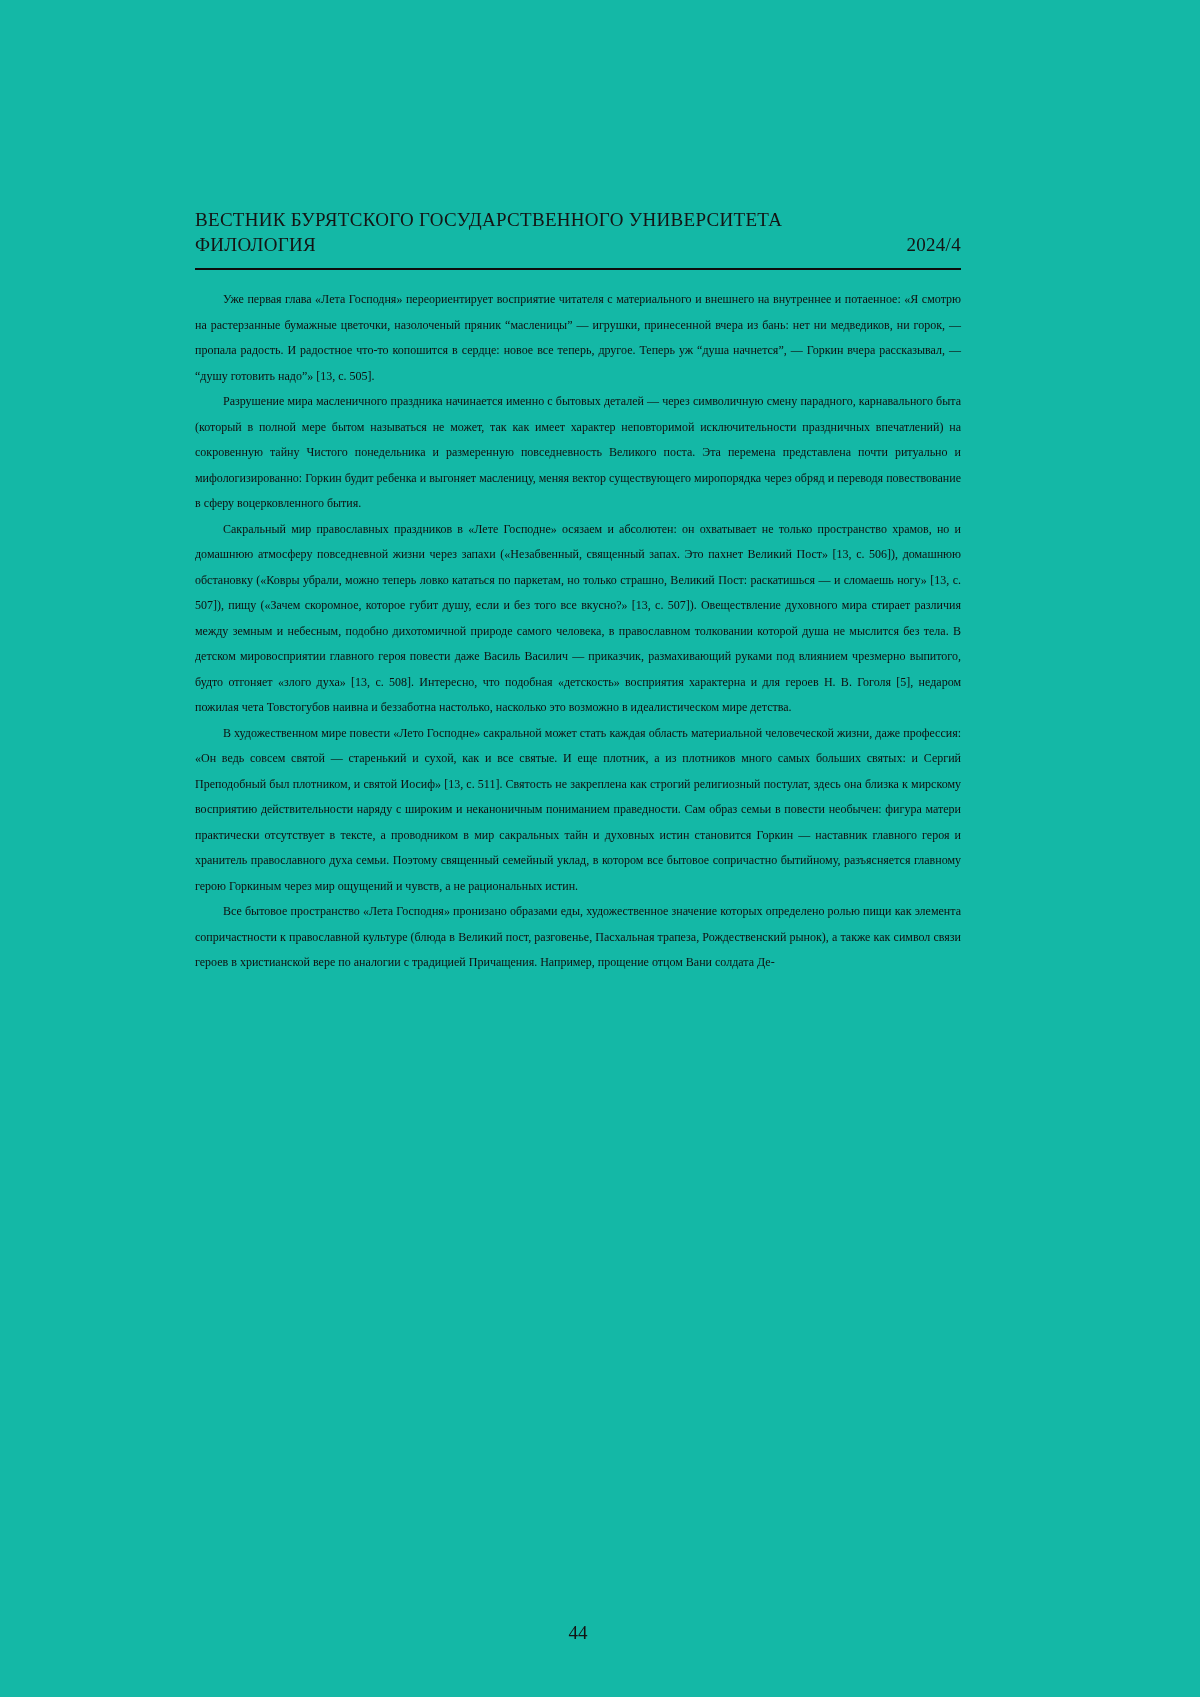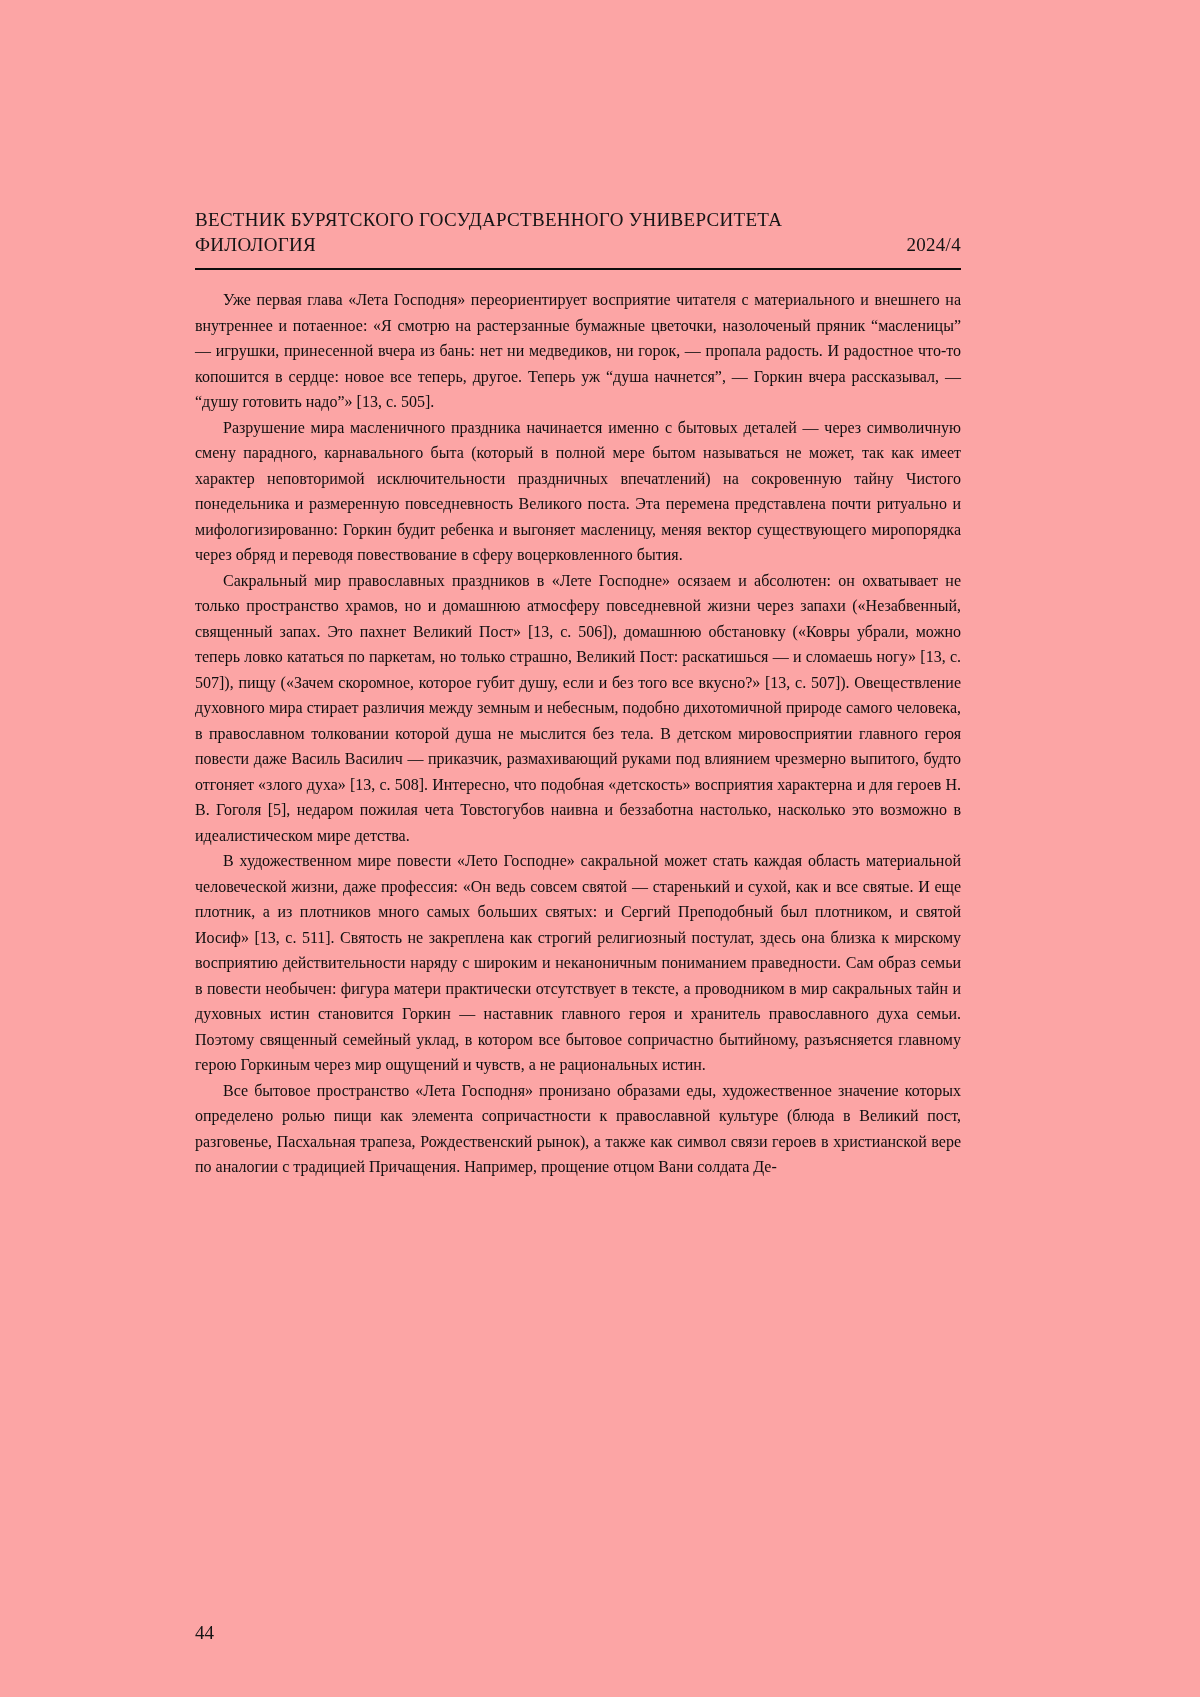--- a/index.html
+++ b/index.html
@@ -5,21 +5,21 @@
   html, body {
     margin: 0;
     padding: 0;
     background: #e8e8e8;
   }
   .page {
     position: relative;
     width: 1200px;
     height: 1697px;
     margin: 0 auto;
-    background: #fca5a5;
+    background: #14b8a6;
     color: #111111;
     font-family: "Liberation Serif", "DejaVu Serif", serif;
     box-sizing: border-box;
     overflow: hidden;
   }
   .content {
     position: absolute;
     left: 195px;
     top: 192px;
     width: 766px;
@@ -40,33 +40,34 @@
     margin-top: 40px;
   }
   .header-rule {
     border: none;
     border-top: 2.5px solid #0d0d0d;
     margin: 11px 0 0 0;
   }
   .body-text {
     margin-top: 17px;
     text-align: justify;
-    font-size: 16px;
+    font-size: 12px;
     line-height: 25.5px;
     color: #0f0f0f;
   }
   .body-text p {
     margin: 0;
     text-indent: 28px;
   }
   .page-footer {
     position: absolute;
     left: 195px;
     width: 766px;
     top: 1622px;
+    text-align: center;
     font-size: 19px;
     color: #141414;
   }
 </style>
 </head>
 <body>
 
 <div class="page">
   <div class="content">
 

